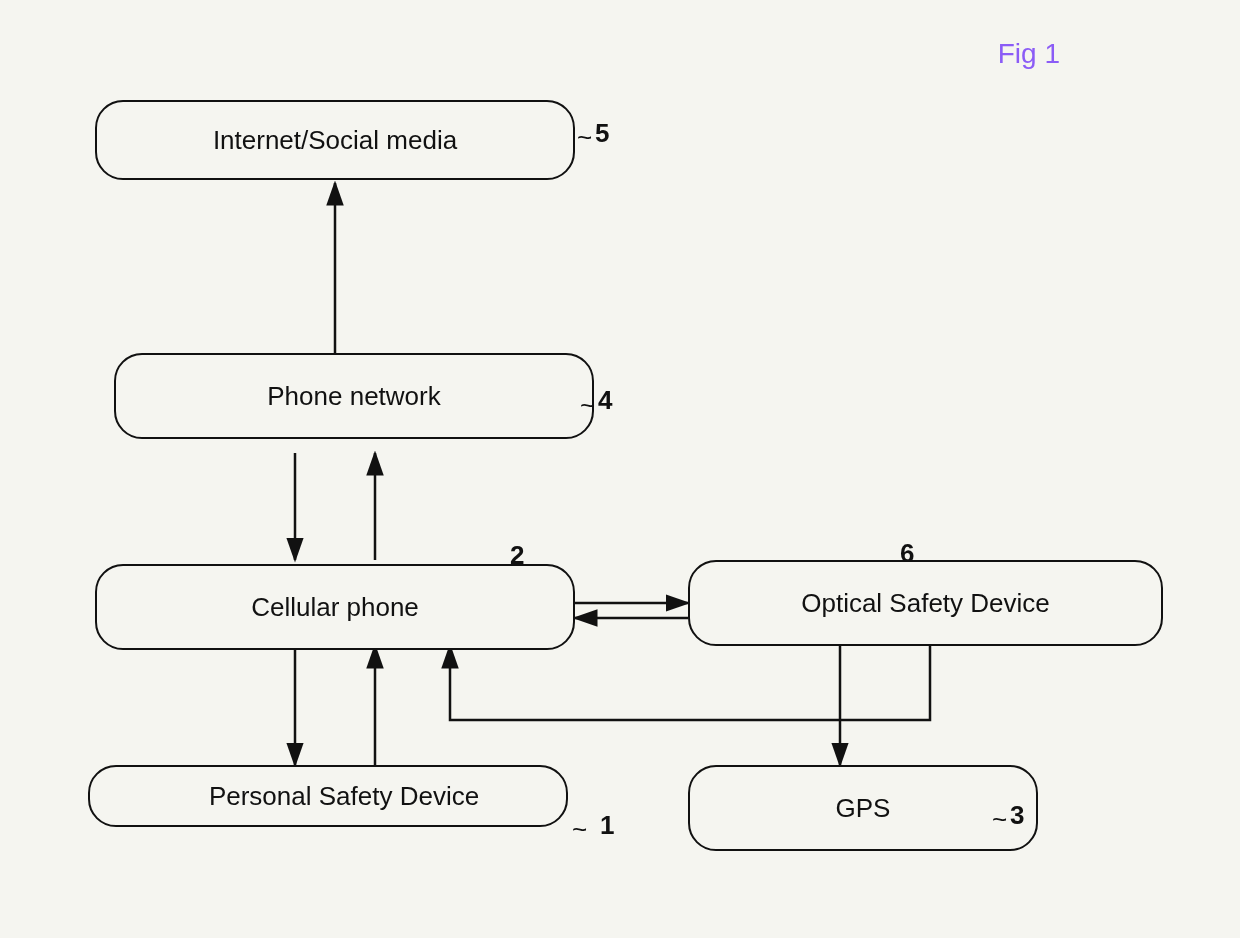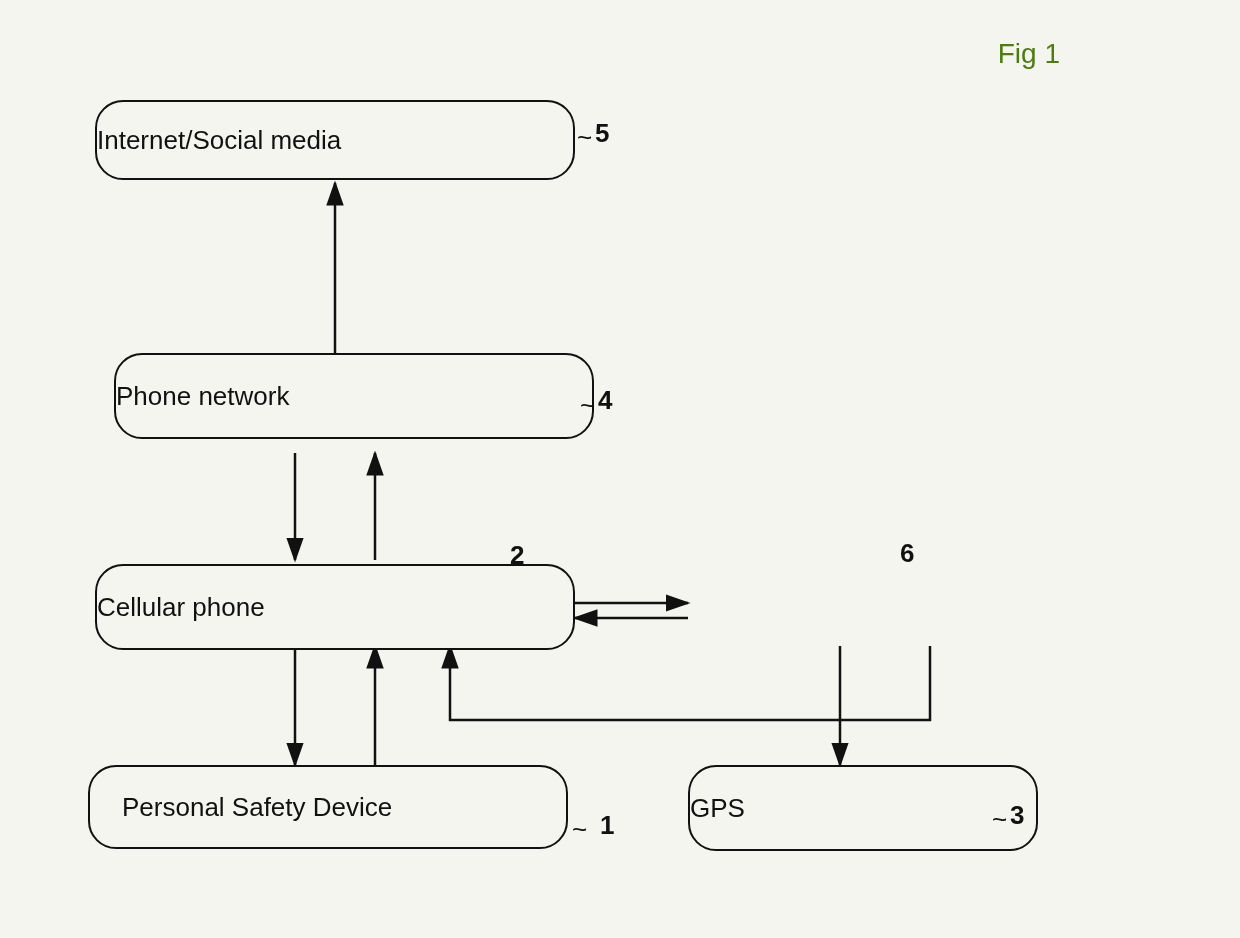--- a/index.html
+++ b/index.html
@@ -15,30 +15,30 @@
       position: relative;
       width: 1240px;
       height: 938px;
     }
     .fig-title {
       position: absolute;
       top: 38px;
       right: 180px;
       font-size: 28px;
       font-weight: normal;
-      color: #4d7c0f;
+      color: #8b5cf6;
     }
     .box {
       position: absolute;
       border: 2.5px solid #111;
       border-radius: 28px;
       background: #f5f5f0;
       display: flex;
       align-items: center;
-      justify-content: flex-start;
+      justify-content: center;
       font-size: 26px;
       color: #111;
       font-weight: normal;
     }
     .label-number {
       position: absolute;
       font-size: 26px;
       font-weight: bold;
       color: #111;
     }
@@ -103,23 +103,26 @@
     <span>Phone network</span>
   </div>
   <span class="label-number" style="left:598px; top:385px;">4</span>
   <span style="position:absolute; left:580px; top:390px; font-size:26px; color:#111;">~</span>
 
   <div class="box" style="left:95px; top:564px; width:480px; height:86px;">
     <span>Cellular phone</span>
   </div>
   <span class="label-number" style="left:510px; top:540px;">2</span>
 
+  <div class="box" style="left:688px; top:560px; width:475px; height:86px;">
+    <span>Optical Safety Device</span>
+  </div>
   <span class="label-number" style="left:900px; top:538px;">6</span>
 
-  <div class="box" style="left:88px; top:765px; width:480px; height:84px;padding-left:32px;">
+  <div class="box" style="left:88px; top:765px; width:480px; height:62px;padding-left:32px;">
     <span>Personal Safety Device</span>
   </div>
   <span class="label-number" style="left:600px; top:810px;">1</span>
   <span style="position:absolute; left:572px; top:814px; font-size:26px; color:#111;">~</span>
 
   <div class="box" style="left:688px; top:765px; width:350px; height:86px;">
     <span>GPS</span>
   </div>
   <span class="label-number" style="left:1010px; top:800px;">3</span>
   <span style="position:absolute; left:992px; top:804px; font-size:26px; color:#111;">~</span>

